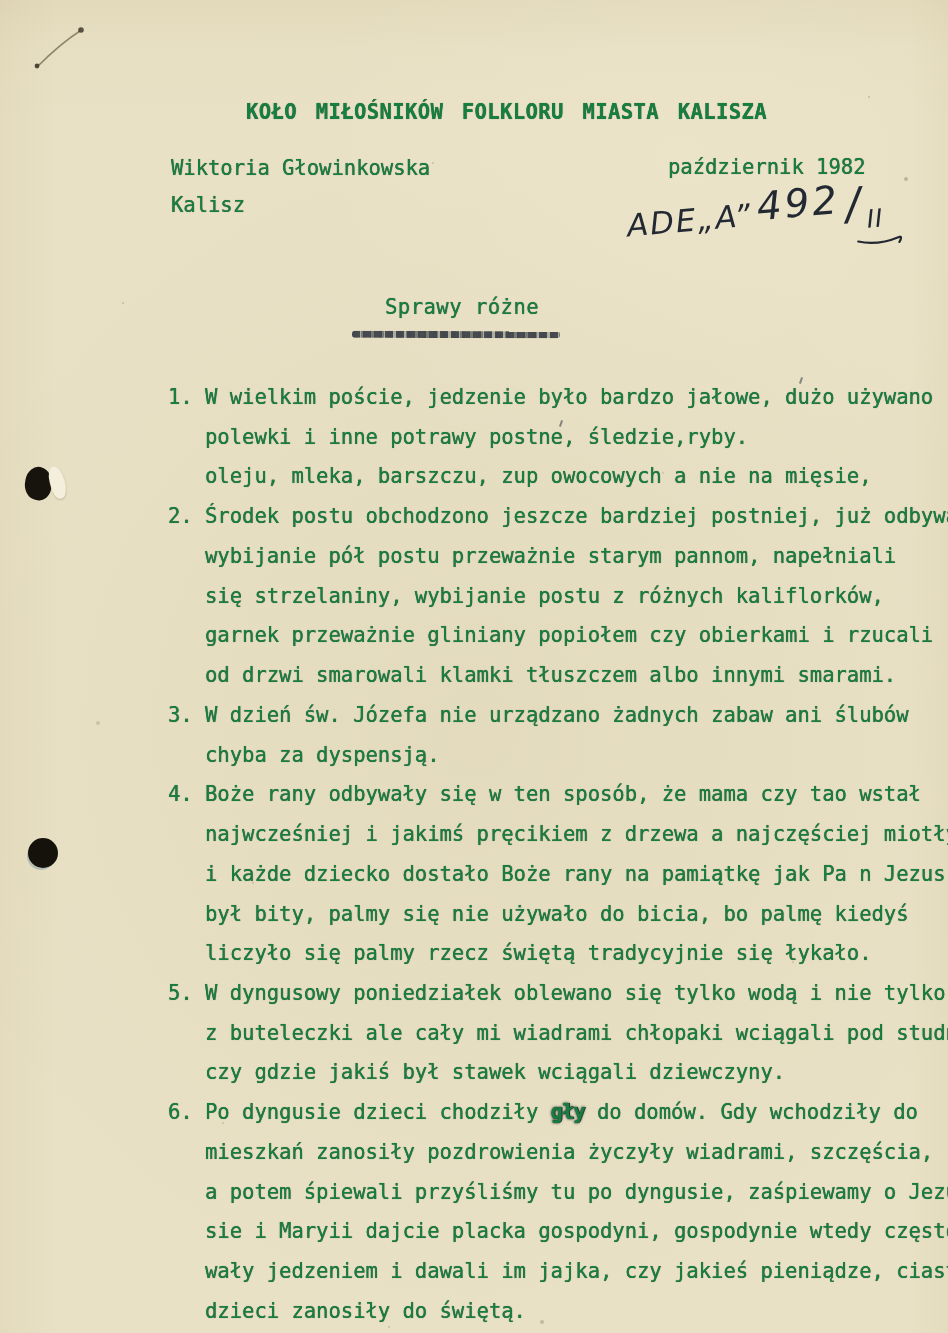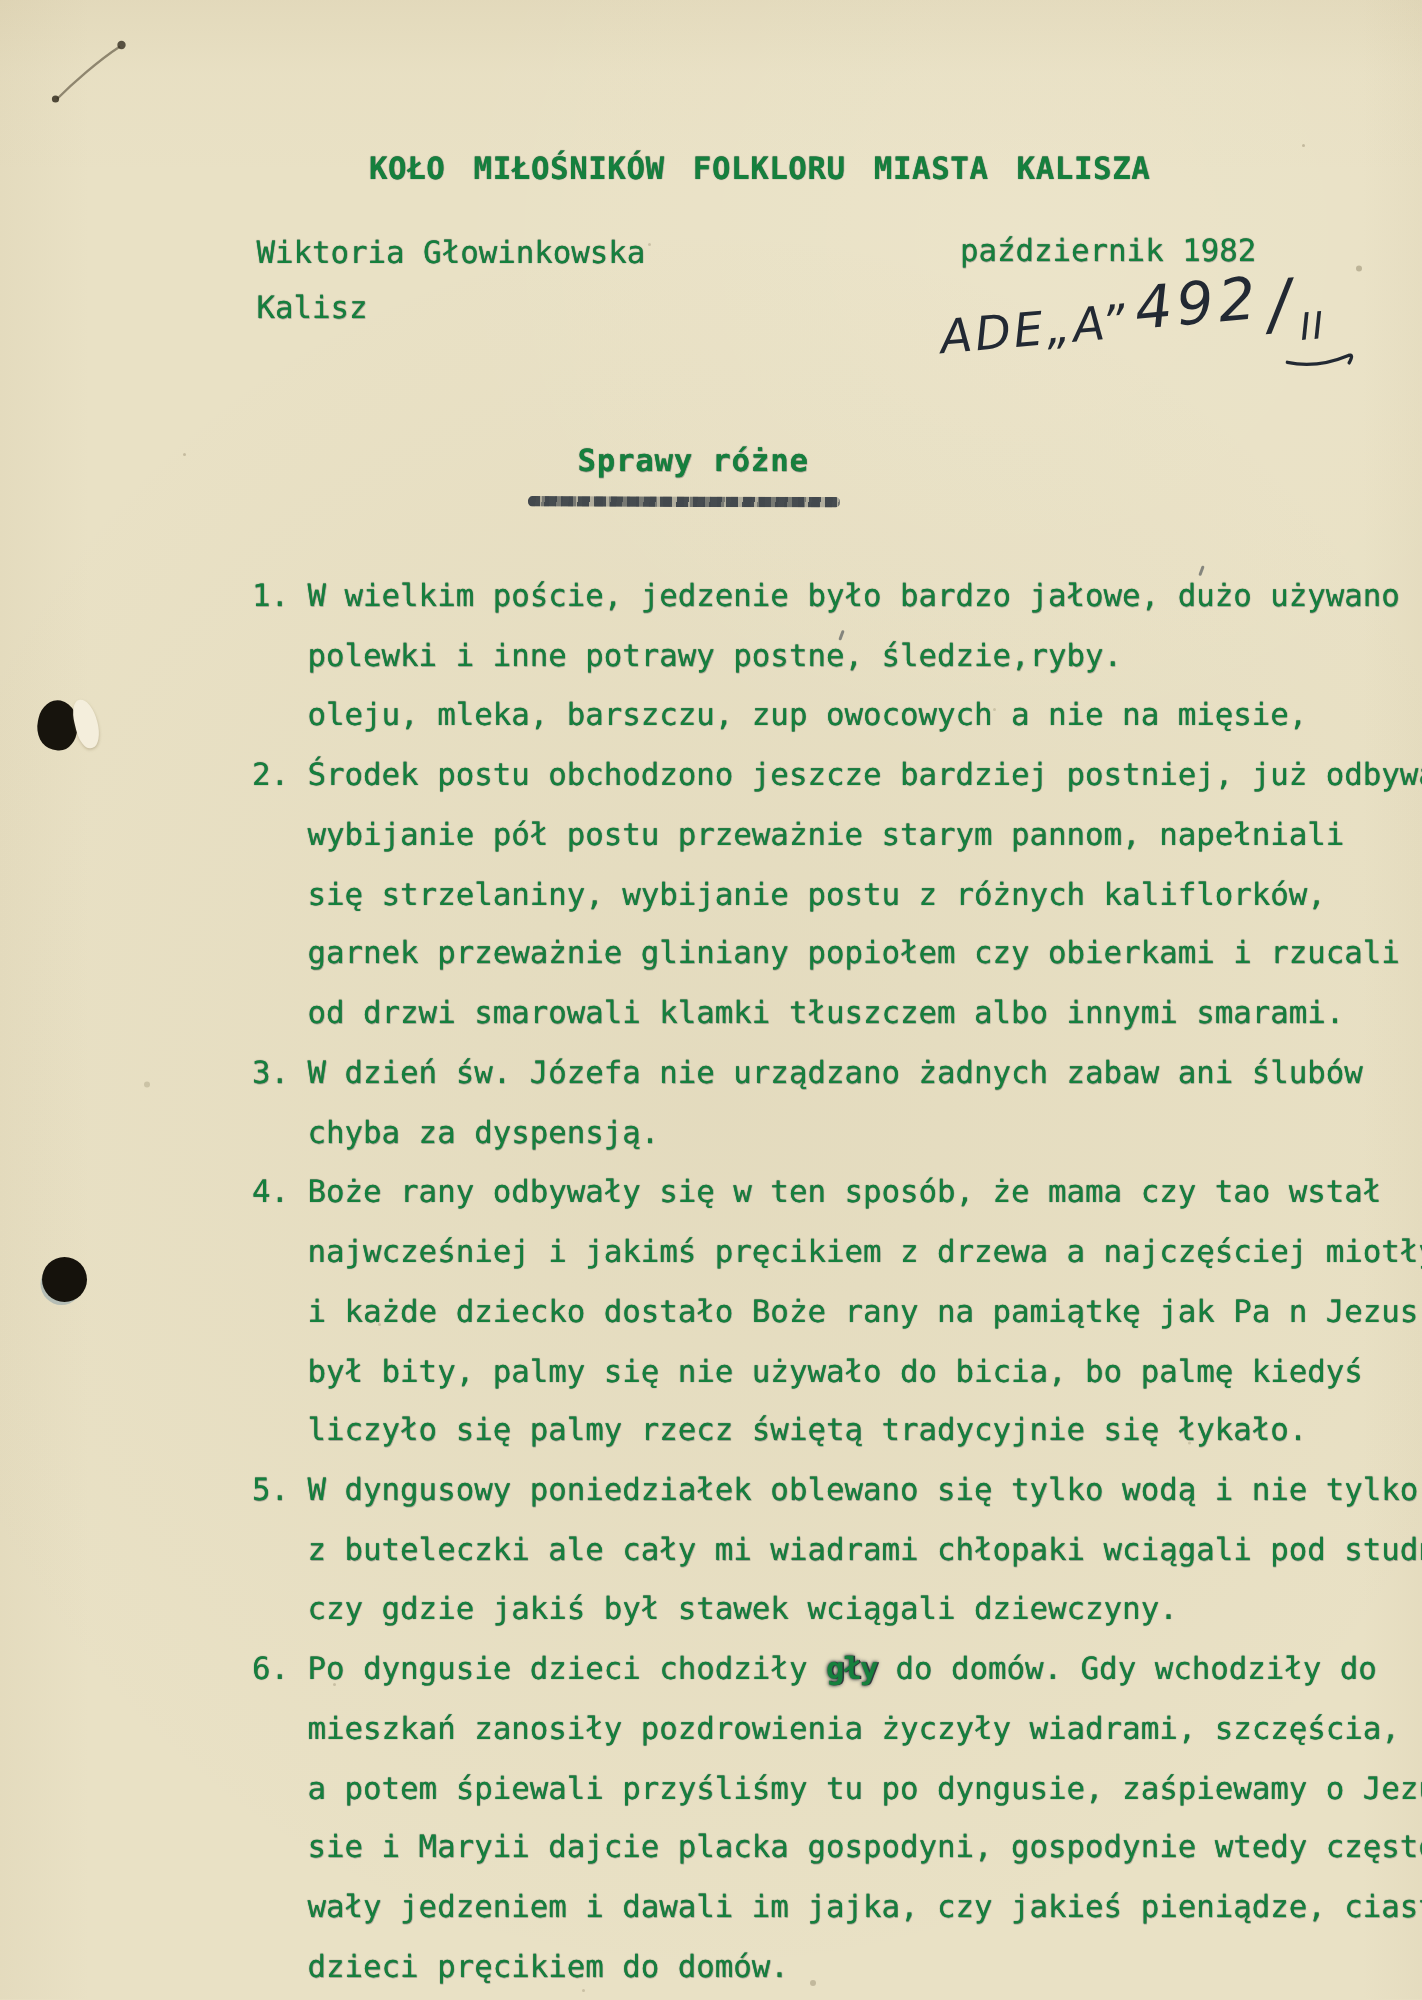--- a/index.html
+++ b/index.html
@@ -23,24 +23,24 @@
     color: #15803d;
     text-shadow: 0 0 0.7px rgba(48,54,60,0.85), 0.4px 0.4px 0 rgba(48,54,60,0.25);
   }
   .org-title {
     position: absolute; left: 246px; top: 100px;
     font-size: 20.5px; font-weight: bold;
     letter-spacing: 0.4px; word-spacing: 6px;
     white-space: pre;
   }
   .author-line { position: absolute; left: 171px; font-size: 20.5px; white-space: pre; }
-  .date-line   { position: absolute; left: 640px; top: 155px; font-size: 20.5px; white-space: pre; text-align: right; }
+  .date-line   { position: absolute; left: 668px; top: 155px; font-size: 20.5px; white-space: pre; text-align: right; }
   .doc-title {
     position: absolute; left: 385px; top: 295px;
-    font-size: 20.5px; font-weight: bold; letter-spacing: 0.5px;
+    font-size: 20.5px; font-weight: normal; letter-spacing: 0.5px;
     white-space: pre;
   }
   .title-underline {
     position: absolute; left: 352px; top: 331px;
     width: 208px; height: 7px;
     background:
       repeating-linear-gradient(90deg, rgba(62,68,74,0.95) 0 8px, rgba(62,68,74,0.25) 8px 11px),
       repeating-linear-gradient(90deg, rgba(62,68,74,0.55) 0 5px, rgba(62,68,74,0.1) 5px 9px);
     border-radius: 3px;
     transform: rotate(0.15deg);
@@ -171,21 +171,21 @@
     <div class="tline">   był bity, palmy się nie używało do bicia, bo palmę kiedyś</div>
     <div class="tline">   liczyło się palmy rzecz świętą tradycyjnie się łykało.</div>
     <div class="tline">5. W dyngusowy poniedziałek oblewano się tylko wodą i nie tylko</div>
     <div class="tline">   z buteleczki ale cały mi wiadrami chłopaki wciągali pod studni</div>
     <div class="tline">   czy gdzie jakiś był stawek wciągali dziewczyny.</div>
     <div class="tline">6. Po dyngusie dzieci chodziły <span class="xout">gły</span> do domów. Gdy wchodziły do</div>
     <div class="tline">   mieszkań zanosiły pozdrowienia życzyły wiadrami, szczęścia,</div>
     <div class="tline">   a potem śpiewali przyśliśmy tu po dyngusie, zaśpiewamy o Jezu</div>
     <div class="tline">   sie i Maryii dajcie placka gospodyni, gospodynie wtedy często</div>
     <div class="tline">   wały jedzeniem i dawali im jajka, czy jakieś pieniądze, ciast</div>
-    <div class="tline">   dzieci pręcikiem do domów.</div>
+    <div class="tline">   dzieci zanosiły do świętą.</div>
   </div>
 
 <div class="hole-1"></div>
 <div class="hole-1-flap"></div>
 <div class="hole-2"></div>
 
 <div class="tick-a"></div>
 <div class="tick-b"></div>
 
 </body></html>

